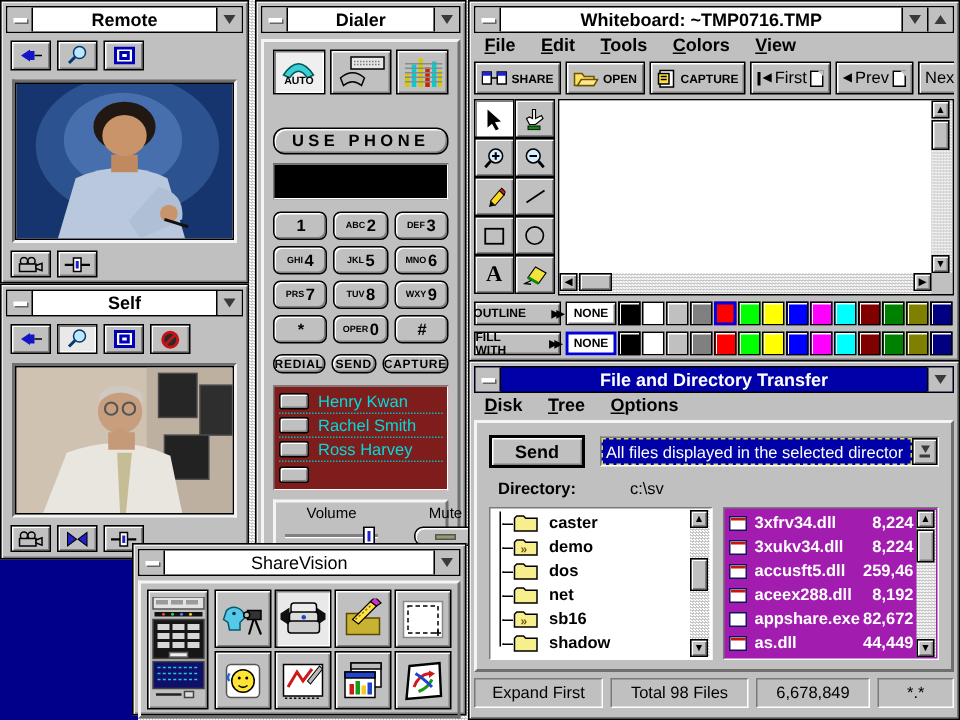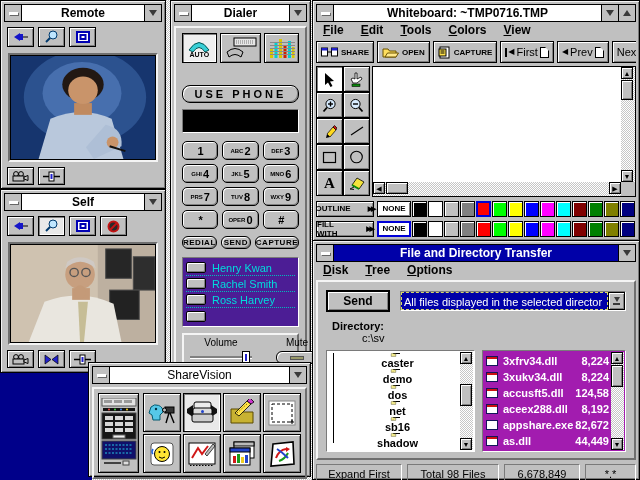--- a/index.html
+++ b/index.html
@@ -52,21 +52,21 @@
   .mode-btn.wide { width:46px; }
   .auto-lbl { font-size:7px; font-weight:bold; line-height:6px; }
   .use-phone { margin-top:22px; height:18px; width:100%; font-size:11px; font-weight:bold; letter-spacing:3px;align-items:center; }
   .dial-display { margin-top:6px; height:24px; background:#000; border:1px solid; border-color:#7a7a7a #fff #fff #7a7a7a; }
   .keypad { margin-top:8px; display:grid; grid-template-columns:repeat(3,1fr); gap:4px; }
   .key { height:19px; border-radius:5px; gap:1px; }
   .kl { font-size:6px; font-weight:bold; }
   .kd { font-size:11px; font-weight:bold; }
   .actions { margin-top:7px; display:flex; gap:4px; justify-content:center; }
   .act-btn { height:13px; flex:1; border-radius:6px; font-size:8px; font-weight:bold; letter-spacing:0.5px; }
-  .contacts { margin-top:8px; background:#4c1d95; border:1px solid; border-color:#7a7a7a #fff #fff #7a7a7a; padding:2px 3px; }
+  .contacts { margin-top:8px; background:#7f1d1d; border:1px solid; border-color:#7a7a7a #fff #fff #7a7a7a; padding:2px 3px; }
   .c-row { display:flex; align-items:center; height:16px; border-bottom:1px dotted #00bcbc; }
   .c-row:last-child { border-bottom:none; }
   .c-btn { width:20px; height:11px; border-radius:2px; }
   .c-name { margin-left:6px; color:#00dcdc; font-size:11px; white-space:nowrap; }
   .volmute { margin-top:6px; border:2px solid; border-color:#f4f4f4 #6f6f6f #6f6f6f #f4f4f4; padding:2px 6px 5px; display:flex; gap:24px; }
   .vm-col { flex:1; display:flex; flex-direction:column; align-items:center; gap:3px; }
   .vm-lbl { font-size:10px; }
   .vol-track { position:relative; width:62px; height:3px; background:#808080; border-bottom:1px solid #fff; margin-top:5px; }
   .vol-thumb { position:absolute; right:2px; top:-5px; width:8px; height:13px; background:#fff; border:1px solid #000; box-shadow:inset 0 0 0 2px #fff, inset 0 0 0 4px #2222cc; }
   .mute-btn { width:42px; height:13px; border-radius:6px; }
@@ -103,29 +103,29 @@
   .sw.sel { border:2px solid #0000d8; box-shadow:none; }
 
   
   .ft-panel { margin-top:2px; border:2px solid; border-color:#f4f4f4 #6f6f6f #6f6f6f #f4f4f4; padding:8px 8px 6px; }
   .send-btn { width:64px; height:22px; border:2px solid #000; font-size:12px; font-weight:bold; box-shadow:inset 1px 1px 0 #fff, inset -1px -1px 0 #808080; background:#c0c0c0; }
   .combo { margin-left:10px; flex:1; height:20px; display:flex; border:1px solid; border-color:#7a7a7a #fff #fff #7a7a7a; }
   .combo-val { flex:1; background:#0000a8; color:#fff; font-size:11px; line-height:16px; padding:1px 2px;
                white-space:nowrap; overflow:hidden; border:1px dashed #d8d86a; }
   .combo-arrow { width:17px; flex-direction:column; gap:1px; }
   .combo-arrow .u { width:7px; height:2px; background:#3a3a3a; }
-  .dir-row { margin-top:8px; font-size:11px; display:flex;flex-direction:column; }
+  .dir-row { margin-top:8px; font-size:11px; display:flex; }
   .dir-lbl { font-weight:bold; margin-left:6px; }
   .dir-val { margin-left:36px; }
   .lists { margin-top:6px; display:flex; gap:7px; }
   .listbox { position:relative; height:102px; background:#fff; border:1px solid; border-color:#7a7a7a #fff #fff #7a7a7a; overflow:hidden; }
   .treebox { width:150px; }
   .filebox { width:145px; background:#a21caf; }
   .lb-inner { position:absolute; left:2px; top:2px; right:15px; bottom:2px; overflow:hidden; }
-  .t-row { display:flex; align-items:center; height:16px;flex-direction:column; }
+  .t-row { display:flex; align-items:center; height:16px; }
   .t-stem { width:7px; height:1px; background:#000; margin-left:6px; border-left:1px solid #000; }
   .t-name { margin-left:7px; font-size:11px; font-weight:bold; }
   .tree-rail { position:absolute; left:6px; top:2px; bottom:8px; width:1px; background:#000; }
   .f-row { display:flex; align-items:center; height:16px; padding:0 1px; }
   .f-name { margin-left:5px; font-size:11px; font-weight:bold; color:#fff; flex:1; white-space:nowrap; overflow:hidden; }
   .f-size { font-size:11px; font-weight:bold; color:#fff; }
   .f-ico { width:12px; height:10px; background:#fff; border:1px solid #14145a; flex:none; }
   .f-ico.dll { box-shadow:inset 0 2px 0 #cc1111; }
   .lb-sb { position:absolute; right:1px; top:1px; bottom:1px; width:13px; }
   .statusbar { margin-top:4px; display:flex; gap:5px; }
@@ -720,21 +720,21 @@
               <span class="f-size">8,224</span>
             </div>
           <div class="f-row">
               <span class="f-ico dll"></span>
               <span class="f-name">3xukv34.dll</span>
               <span class="f-size">8,224</span>
             </div>
           <div class="f-row">
               <span class="f-ico dll"></span>
               <span class="f-name">accusft5.dll</span>
-              <span class="f-size">124,58</span>
+              <span class="f-size">259,46</span>
             </div>
           <div class="f-row">
               <span class="f-ico dll"></span>
               <span class="f-name">aceex288.dll</span>
               <span class="f-size">8,192</span>
             </div>
           <div class="f-row">
               <span class="f-ico"></span>
               <span class="f-name">appshare.exe</span>
               <span class="f-size">82,672</span>

